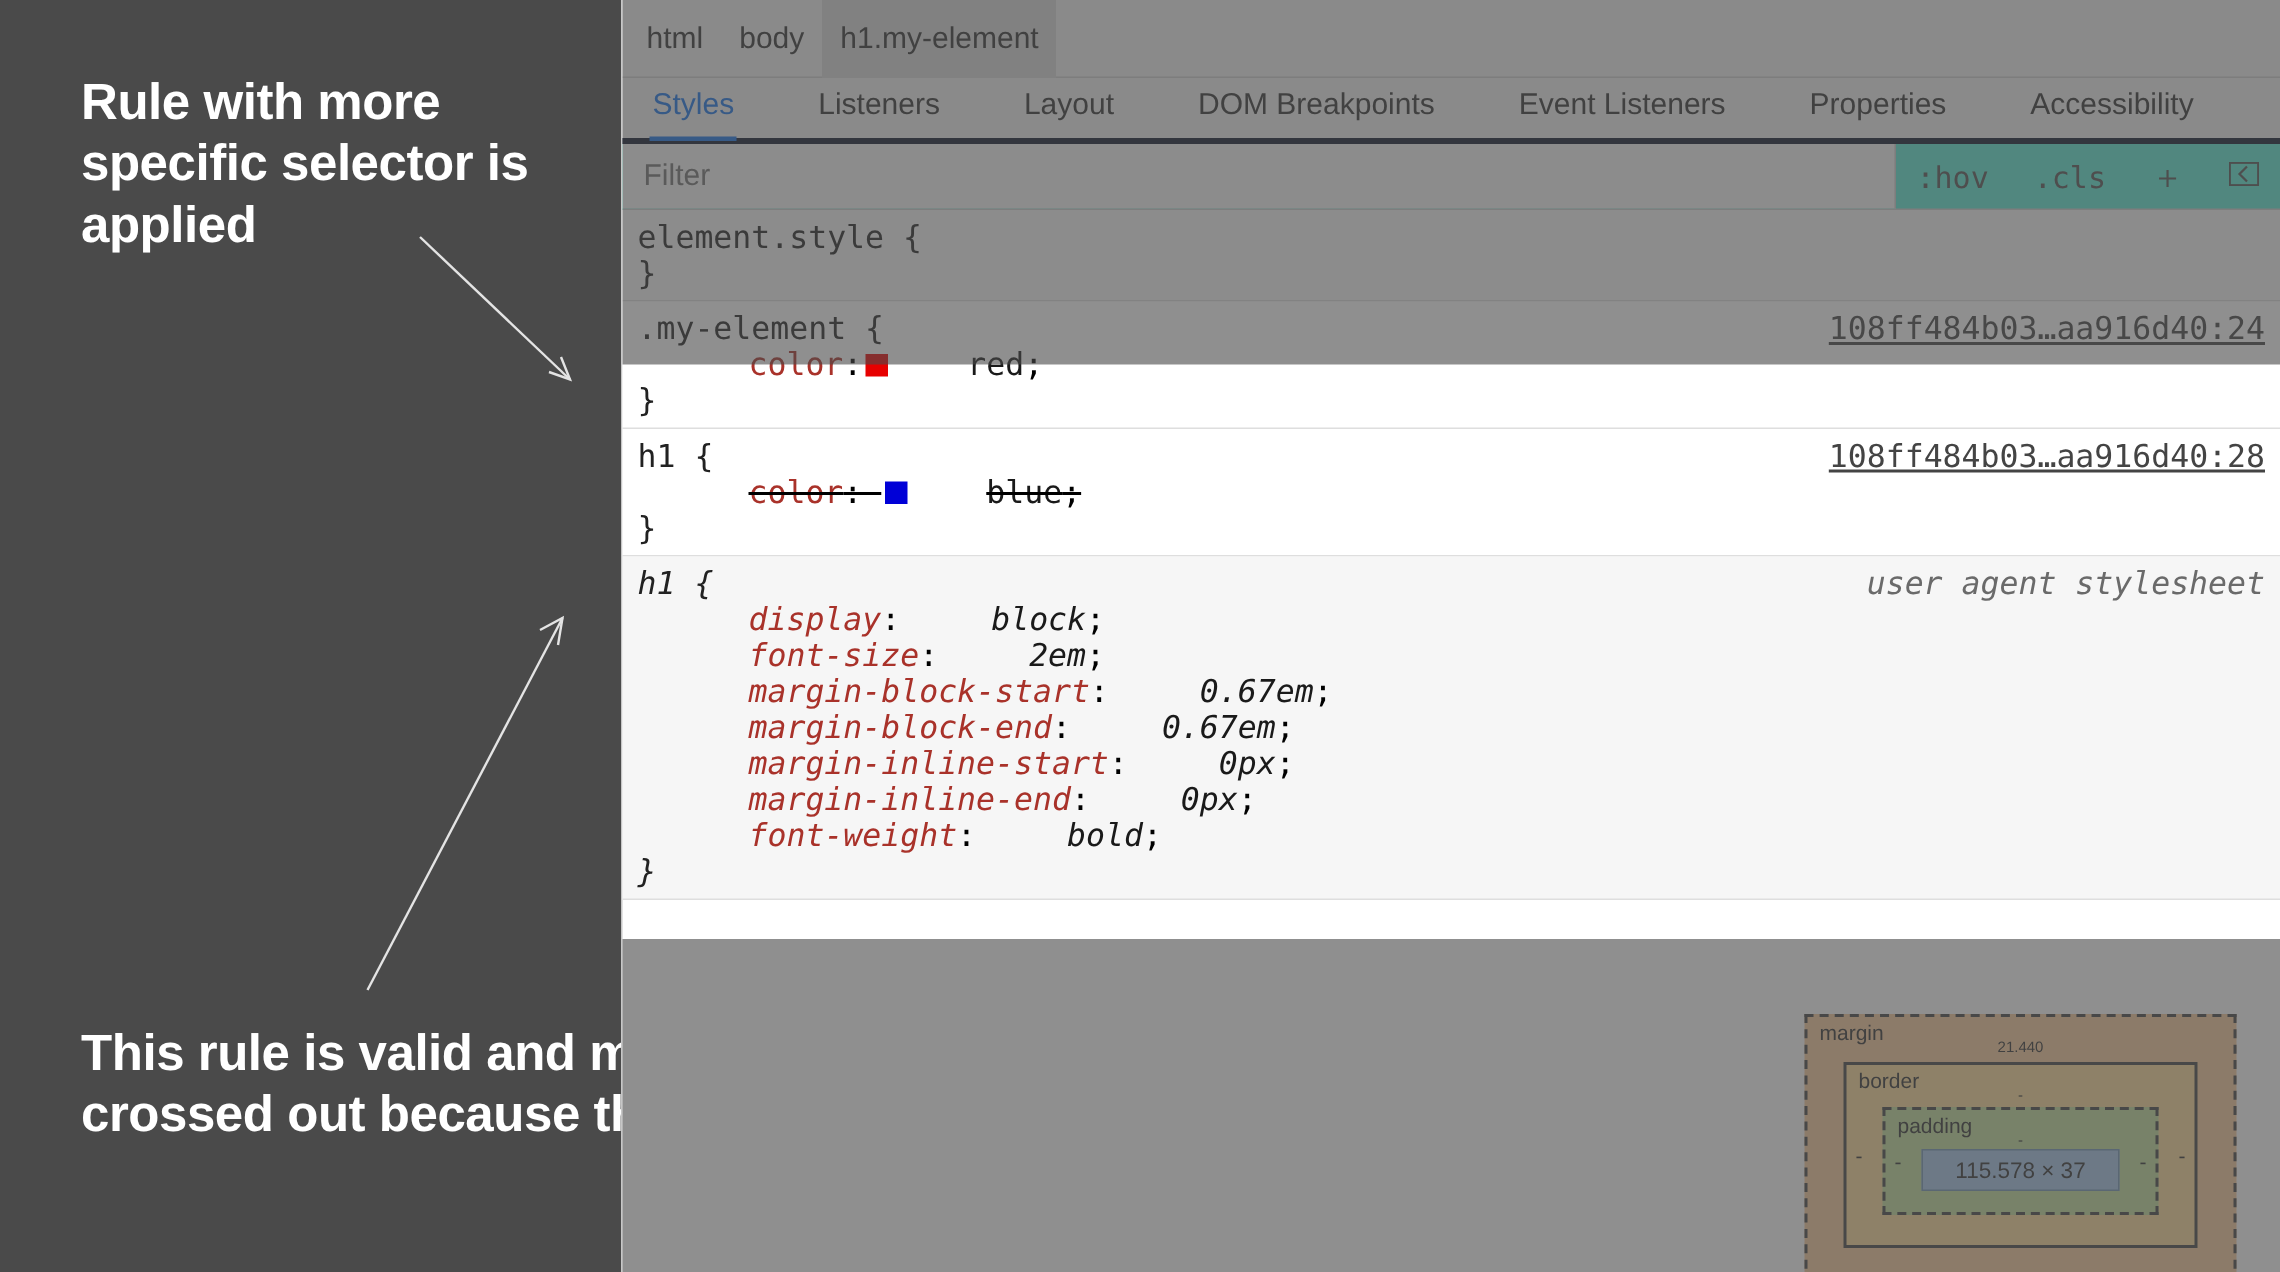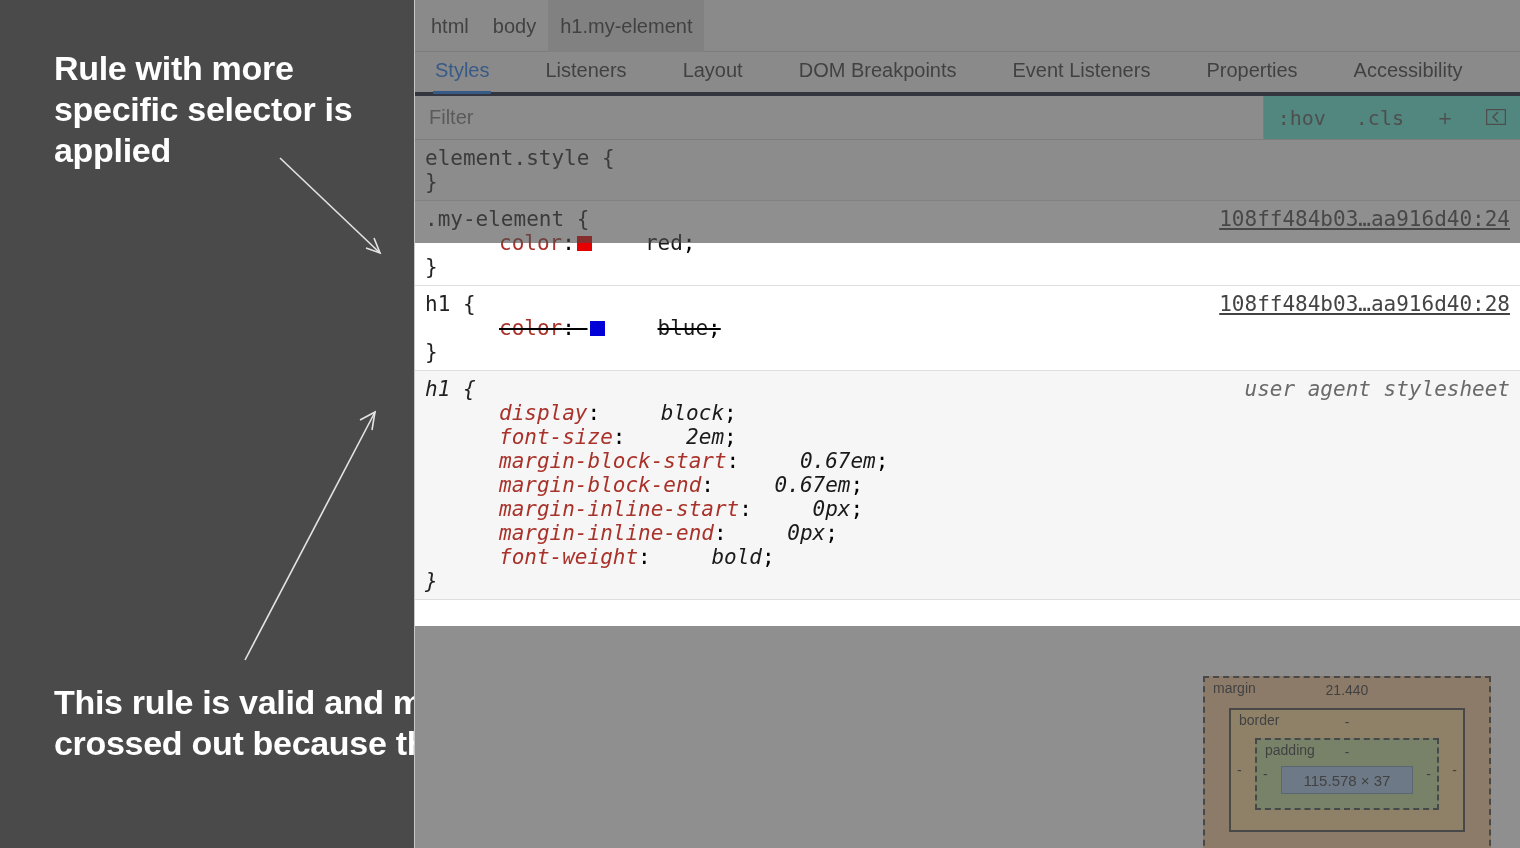--- a/index.html
+++ b/index.html
@@ -72,21 +72,21 @@
   .italic .selector, .italic .brace, .italic .prop-name, .italic .prop-value { font-style: italic; }
 
   
   .boxmodel-wrap { position: absolute; left: 788px; top: 676px; width: 288px; height: 172px; font-family: -apple-system, Helvetica, Arial, sans-serif; font-size: 15px; color: #333; }
   .bm-layer { position: absolute; display: flex; align-items: center; justify-content: center; }
   .bm-margin { left: 0; top: 0; width: 288px; height: 180px; background: #f8cb9c; border: 2px dashed #444; }
   .bm-border { left: 26px; top: 32px; width: 236px; height: 124px; background: #fddb9a; border: 2px solid #444; }
   .bm-padding { left: 52px; top: 62px; width: 184px; height: 72px; background: #c2de9c; border: 2px dashed #444; }
   .bm-content { left: 78px; top: 90px; width: 132px; height: 28px; background: #a6c6e7; border: 1px solid #7395b5; display:flex; align-items:center; justify-content:center; font-size: 15px; }
   .bm-label { position: absolute; left: 8px; top: 2px; font-size: 14px; }
-  .bm-top { position: absolute; top: 4px; left: 50%; transform: translateX(-50%); font-size: 14px; }
+  .bm-top { position: absolute; top: 15px; left: 50%; transform: translateX(-50%); font-size: 10px; }
   .bm-left { position: absolute; left: 6px; top: 50%; transform: translateY(-50%); font-size: 14px; }
   .bm-right { position: absolute; right: 6px; top: 50%; transform: translateY(-50%); font-size: 14px; }
 
   
   .dim-region { position: absolute; background: rgba(74,74,74,0.62); pointer-events: none; }
 </style>
 </head>
 <body>
 
 <div class="anno" style="left:54px; top:48px; max-width:360px;">Rule with more specific selector is applied</div>

